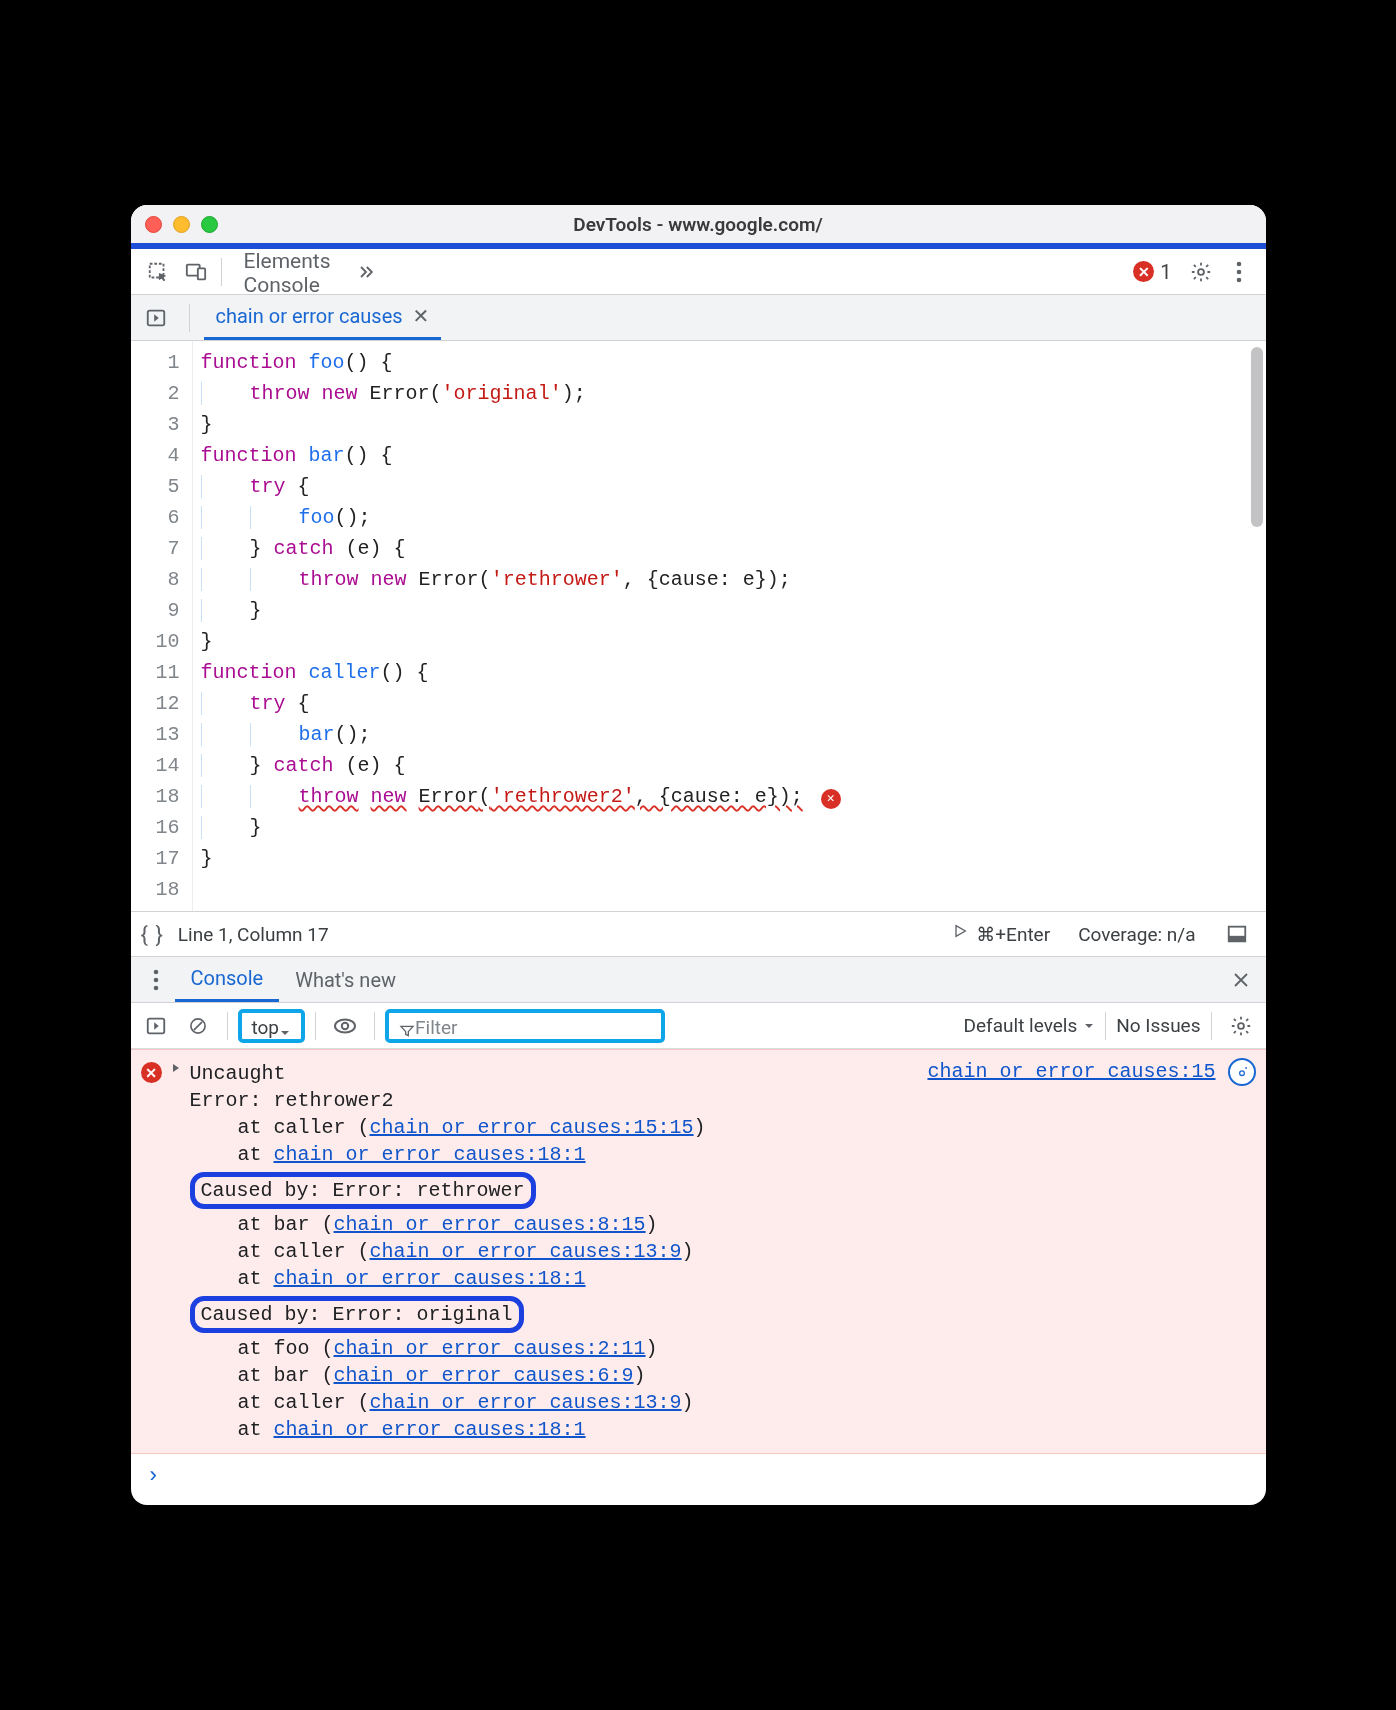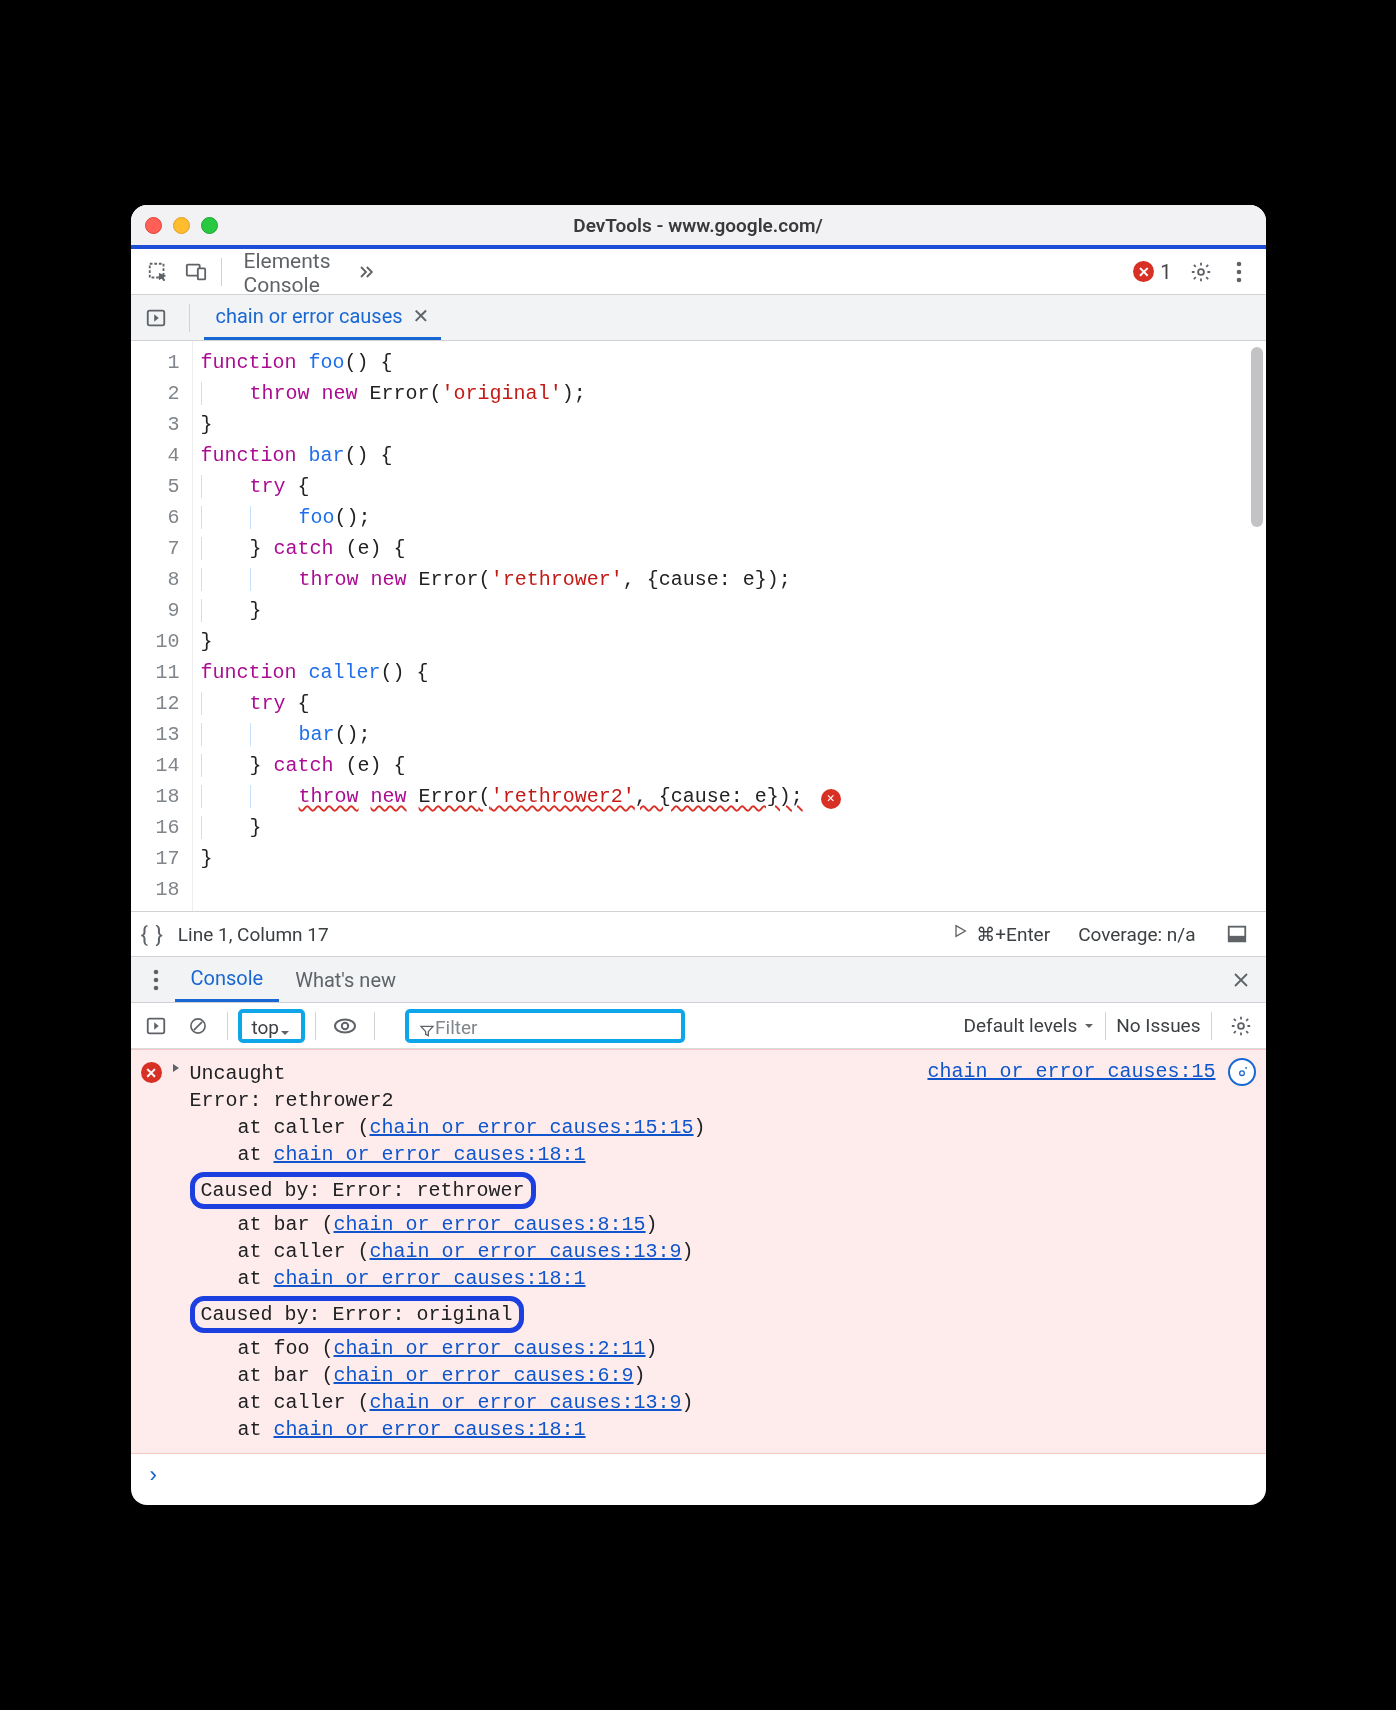--- a/index.html
+++ b/index.html
@@ -20,21 +20,21 @@
     border-radius: 16px;
     box-shadow: 0 30px 70px rgba(0,0,0,.55);
     display: flex; flex-direction: column;
     overflow: hidden;
   }
 
   
   .titlebar {
     height: 44px;
     background: #f2f2f4;
-    border-bottom: 4px solid #1d4ed8;
+    border-bottom: 6px solid #1d4ed8;
     display: flex; align-items: center;
     padding: 16px 14px;
     flex: none;
   }
   .traffic { display:flex; gap:11px; }
   .tl { width:17px; height:17px; border-radius:50%; }
   .tl.red   { background:#ff5f57; border:1px solid #e24238; }
   .tl.yellow{ background:#febc2e; border:1px solid #dfa023; }
   .tl.green { background:#28c840; border:1px solid #1da52f; }
   .titlebar-title {
@@ -129,21 +129,21 @@
   .drawer-tab { color:#5f6368; font-size:20px; padding:0 16px; height:100%; display:flex; align-items:center; }
   .drawer-tab.active { color:#1967d2; border-bottom:3px solid #1967d2; }
 
   
   .console-toolbar {
     height:46px; background:#fff; border-bottom:1px solid #dadce0;
     display:flex; align-items:center; padding:0 6px; gap:4px; flex:none;
     font-size:19px; color:#3c4043;
   }
   .selectish { border:4px solid #0ea5e9; border-radius:5px; height:34px; padding:0 10px; display:flex; align-items:flex-end; }
-  .filter-input { flex:0 0 280px;margin-left:20px; }
+  .filter-input { flex:0 0 280px; }
 
   
   .console-body { position:relative; flex:1; overflow:hidden; display:flex; flex-direction:column; }
   .console-error {
     background:#fdeceb; border-top:1px solid #f4c7c3; border-bottom:1px solid #f4c7c3;
     padding:10px 14px 10px 10px; position:relative;
   }
   .ce-left { display:flex; align-items:flex-start; gap:8px; }
   .ce-icon { width:21px;height:21px;border-radius:50%;background:#d93025;color:#fff;
     display:flex;align-items:center;justify-content:center;font-weight:700;font-size:14px; flex:none; margin-top:2px; }

